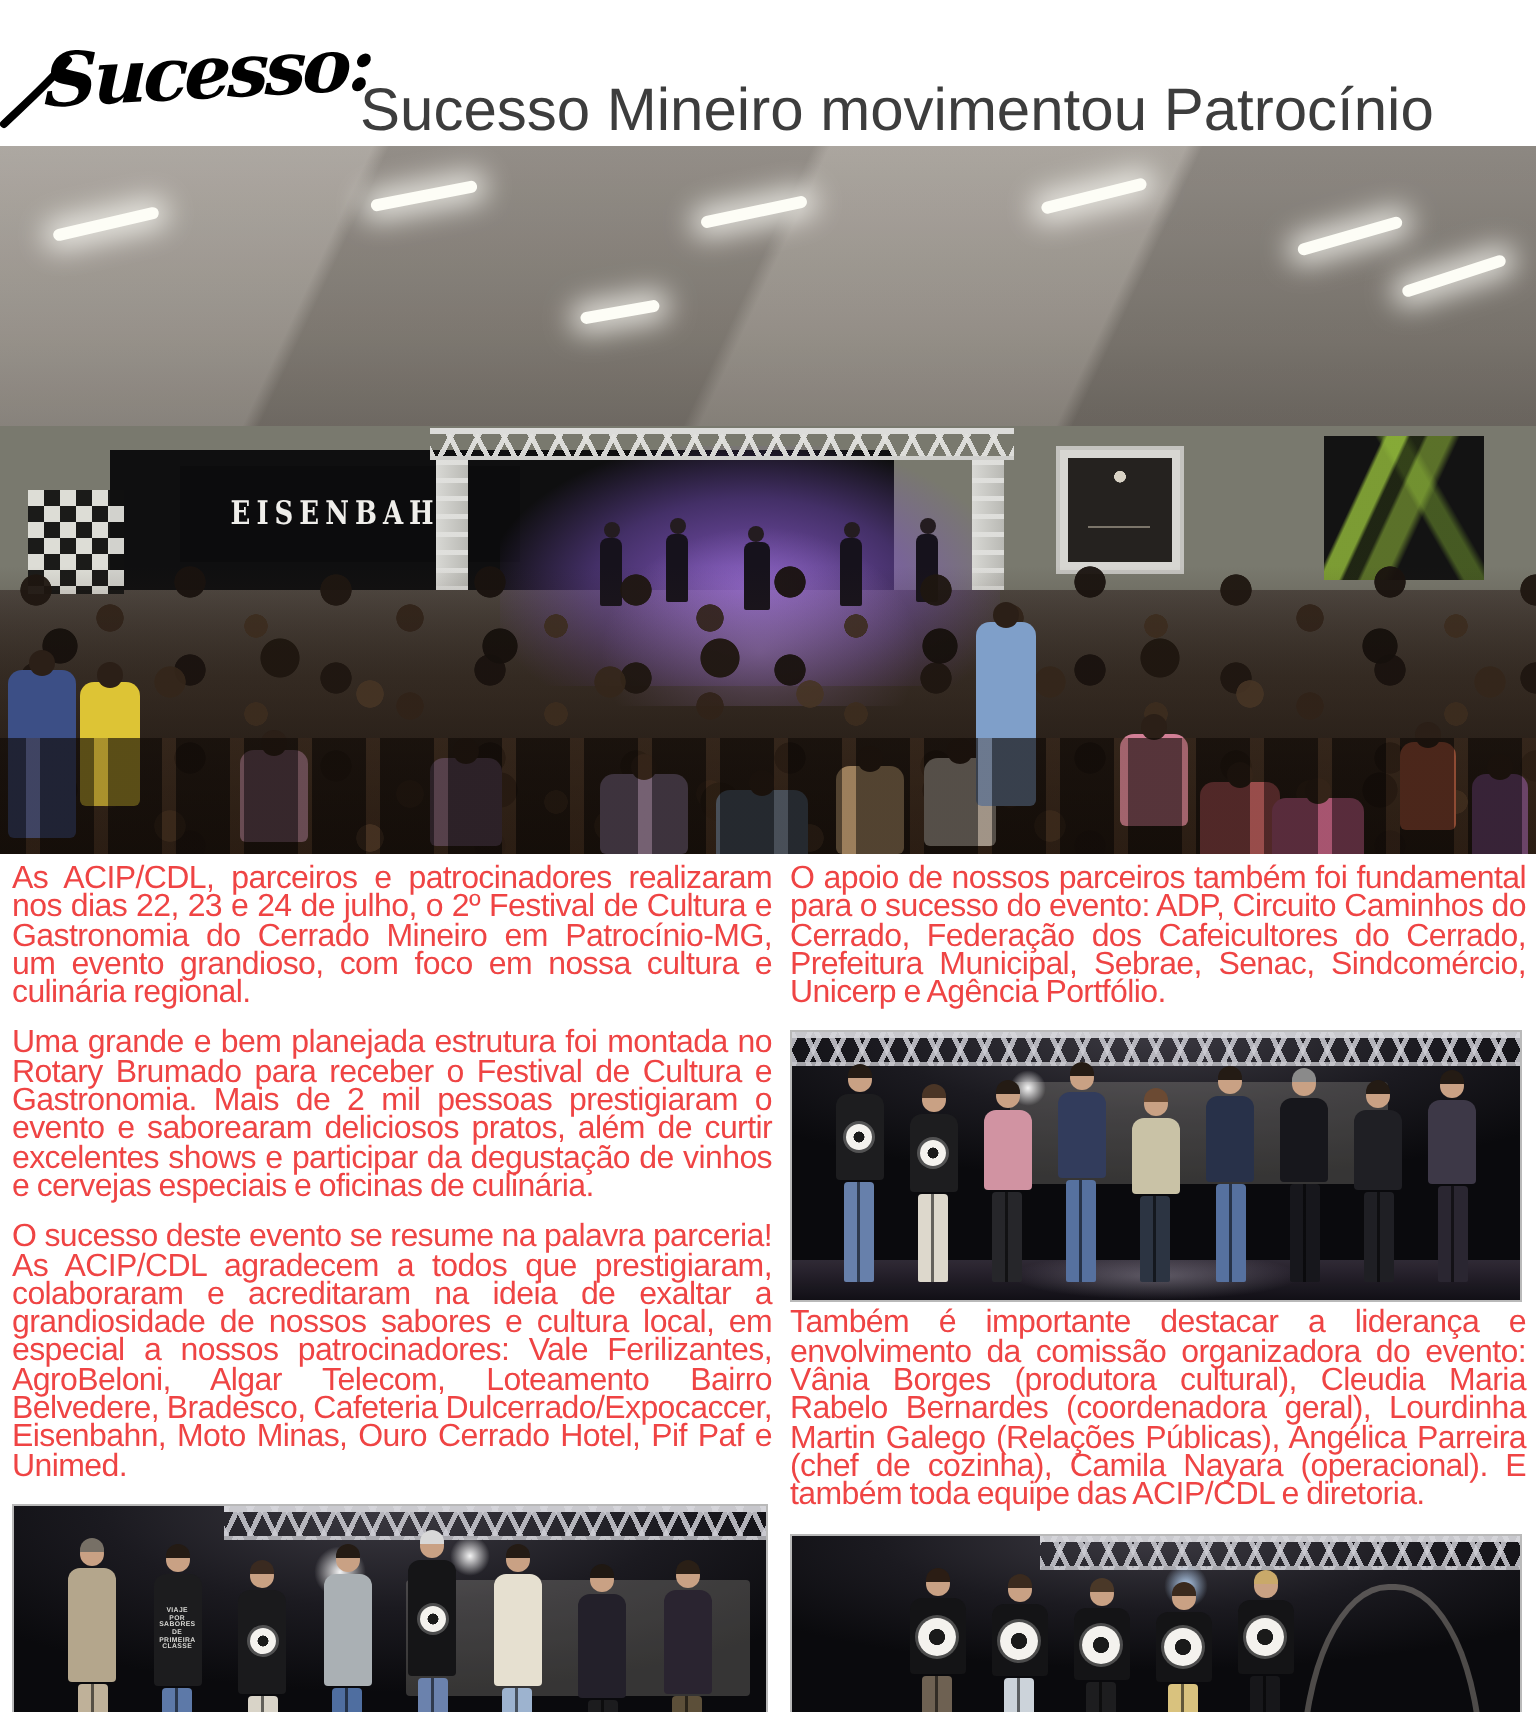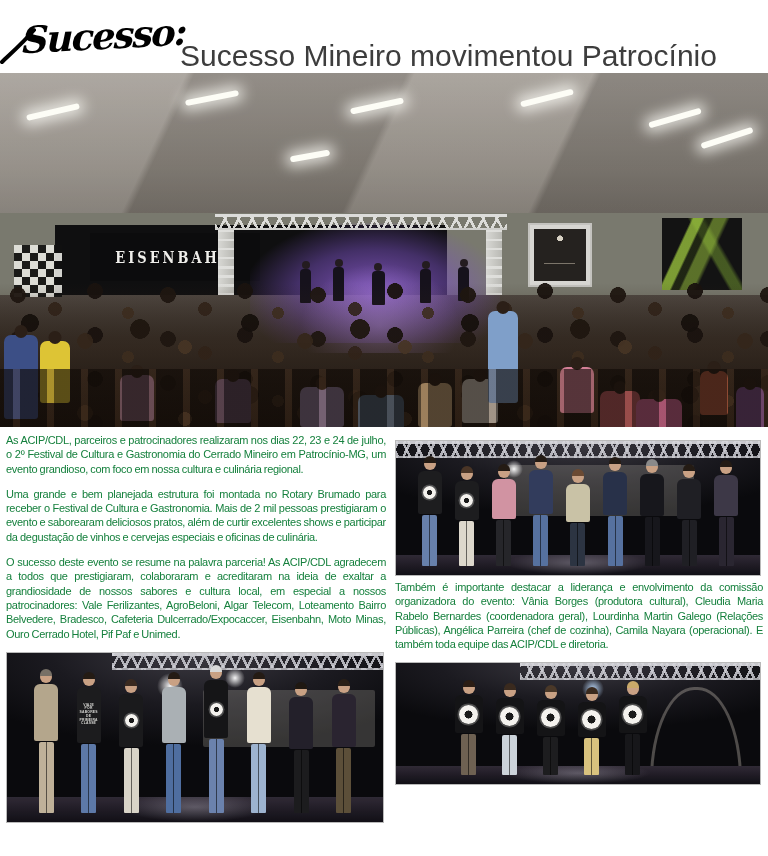--- a/index.html
+++ b/index.html
@@ -121,22 +121,22 @@
   }
   .blob { position:absolute; display:block; border-radius:7px 7px 3px 3px; }
   .blob::before { content:""; position:absolute; top:-10px; left:50%; transform:translateX(-50%); width:13px; height:13px; border-radius:50%; background:#2b1f17; }
 
   
   .columns { display:flex; gap:9px; padding:6px 5px 0 6px; }
   .col { }
   .col.left { width:380px; flex:0 0 380px; }
   .col.right { width:368px; flex:0 0 368px; }
   .col p {
-    font-size:11px; line-height:14.3px; letter-spacing:-0.3px; word-spacing:-0.4px;
-    text-align:justify; margin-bottom:11px; color:#15803d;
+    font-size:16px; line-height:14.3px; letter-spacing:-0.3px; word-spacing:-0.4px;
+    text-align:justify; margin-bottom:11px; color:#ef4444;
   }
 
   
   .stage-photo {
     position:relative; overflow:hidden; border:1px solid #b9b9b9;
     background:
       radial-gradient(ellipse 70% 55% at 50% 0%, #3c3a42 0%, #1b1a20 55%, #0a0a0d 100%);
     display:flex; align-items:flex-end; justify-content:space-evenly;
     padding:14px 10px 9px 10px;
   }
@@ -318,20 +318,21 @@
             <div class="head" style="background: rgb(201, 161, 132);">
               <div class="hair" style="background: rgb(42, 31, 22);"></div>
             </div>
             <div class="torso" style="background: rgb(42, 36, 48);"></div>
             <div class="legs" style="background-color: rgb(92, 79, 57);"></div>
           </div>
         </div>
     </div>
 
     <div class="col right">
+      <p>O apoio de nossos parceiros também foi fundamental para o sucesso do evento: ADP, Circuito Caminhos do Cerrado, Federação dos Cafeicultores do Cerrado, Prefeitura Municipal, Sebrae, Senac, Sindcomércio, Unicerp e Agência Portfólio.</p>
       <div class="stage-photo" id="photo-group-right">
         <div class="truss" style="left:0"></div>
         <div class="backdrop-panel" style="left:30%; top:18%; width:52%; height:38%"></div>
         <i class="glow" style="left:30%; top:14%; width:18px; height:18px"></i>
         <div class="floor"></div>
       <div class="person" style="height: 97%;">
             <div class="head" style="background: rgb(201, 161, 132);">
               <div class="hair" style="background: rgb(36, 27, 20);"></div>
             </div>
             <div class="torso" style="background: rgb(29, 29, 31);">

